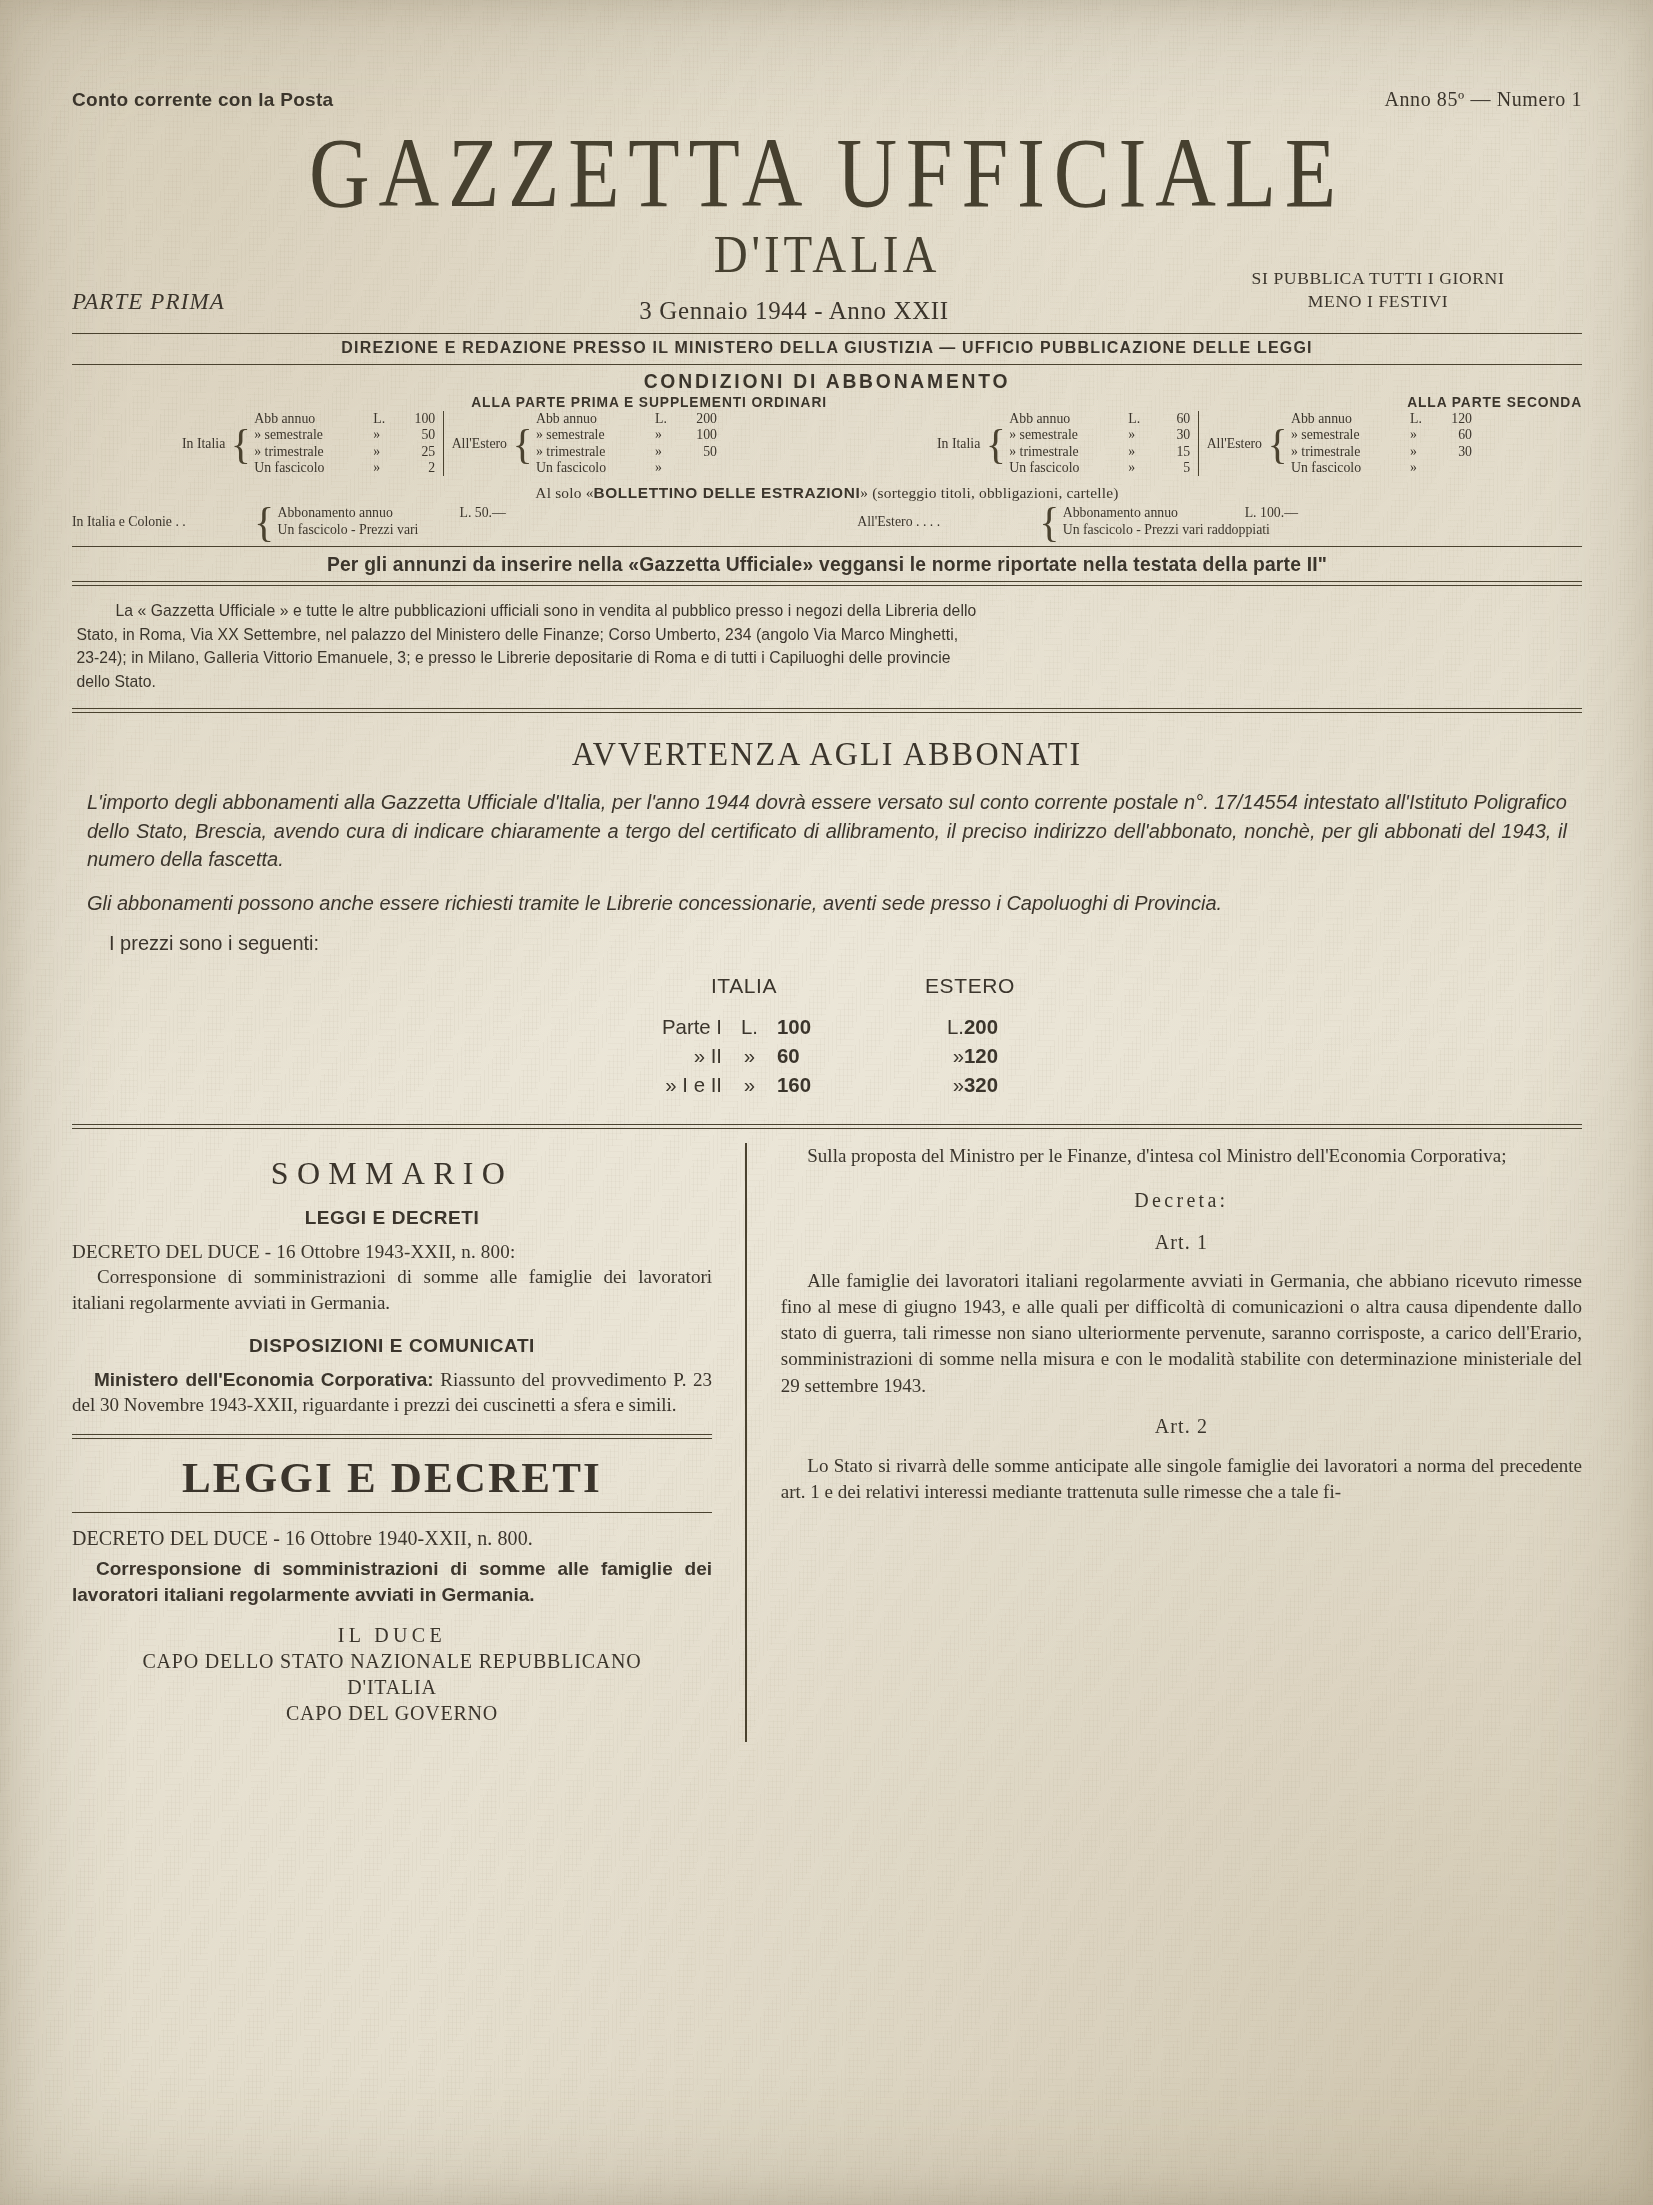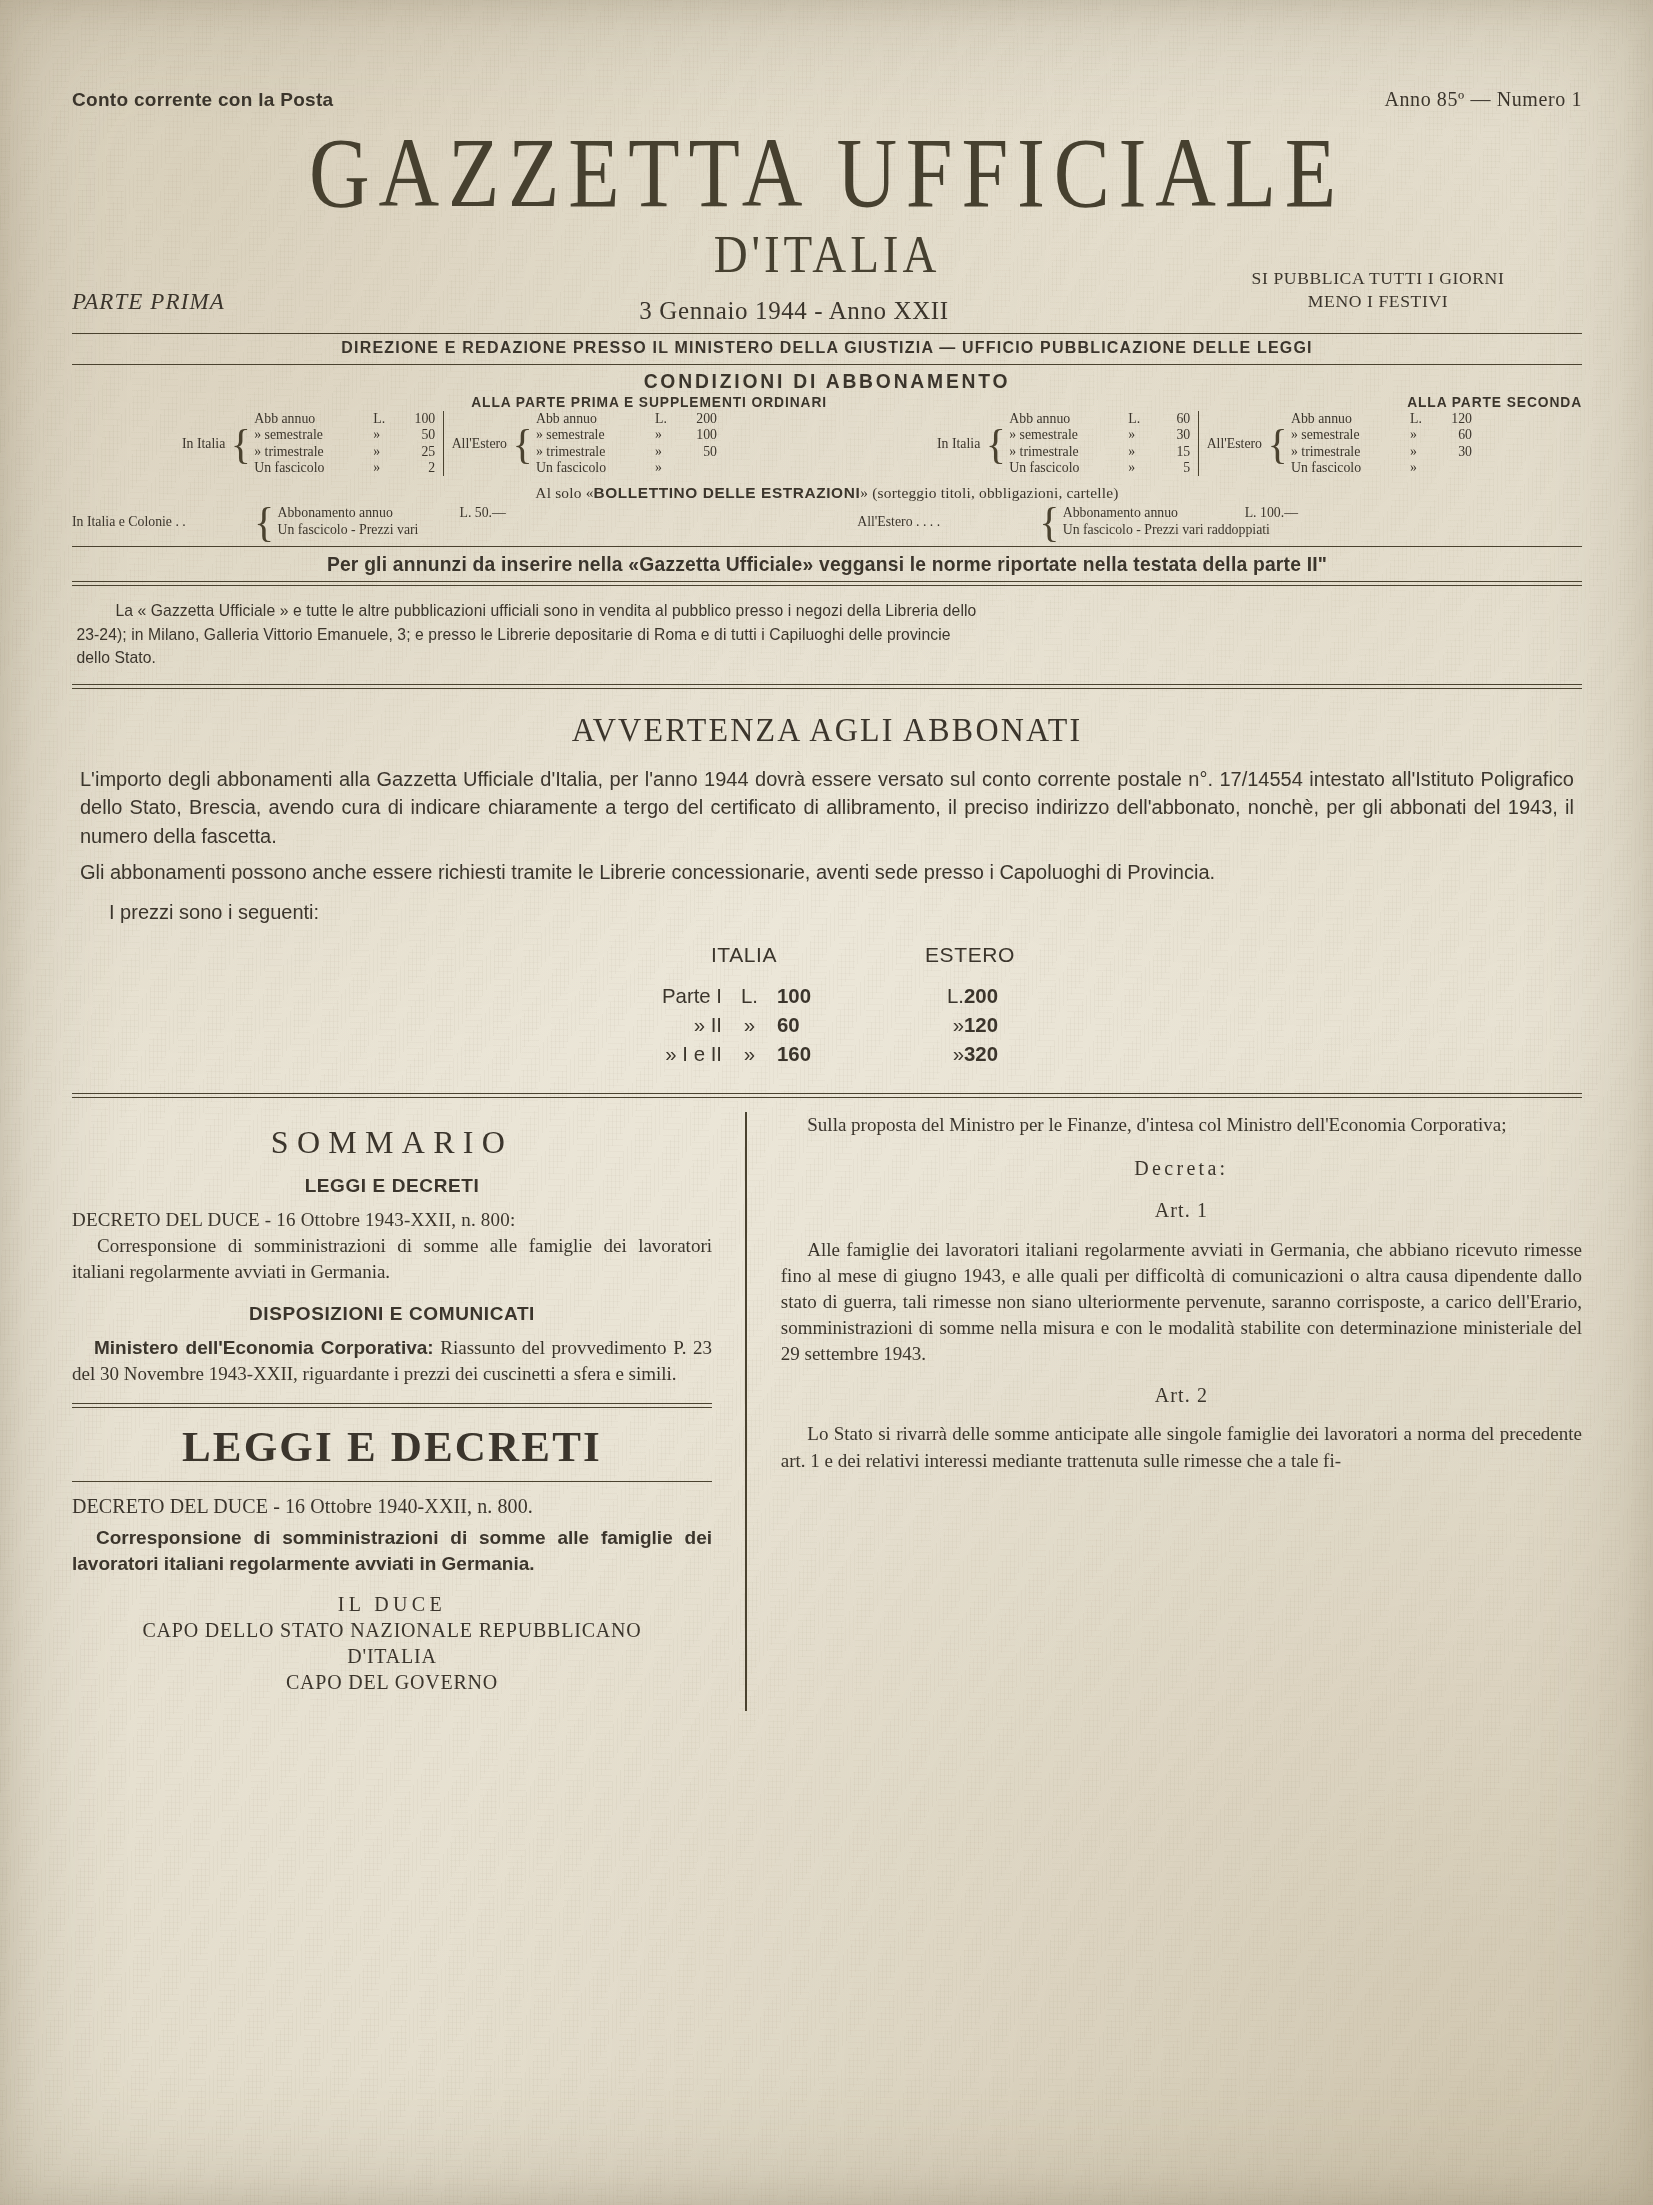--- a/index.html
+++ b/index.html
@@ -111,21 +111,21 @@
   .vendita .ind{padding-left:39px;}
 
   
   .avv-rule{border:0;border-top:1.7px solid #4a422f;margin:14.3px 0 0;}
   .avv-rule2{border:0;border-top:1.1px solid #4a422f;margin:3.3px 0 0;}
   .avv-title{
     text-align:center;font-size:32px;letter-spacing:2.2px;margin:22px 0 16.5px;
     transform:scaleY(1.08);
   }
   .avv-body{font-family:"Liberation Sans",sans-serif;font-size:20px;line-height:1.42;text-align:justify;}
-  .avv-body p{margin:8px;}
+  .avv-body p{margin:15px;font-style:italic;}
   .prezzi{margin-top:14.3px;text-indent:37px;font-family:"Liberation Sans",sans-serif;font-size:20px;}
 
   .pricetbl{display:flex;justify-content:center;gap:76px;margin-top:19px;font-family:"Liberation Sans",sans-serif;}
   .pcol{text-align:center;}
   .phead{font-size:21px;letter-spacing:0.6px;margin-bottom:15.4px;}
   .prow{display:flex;font-size:20.4px;line-height:1.42;white-space:nowrap;}
   .prow .a{width:83px;text-align:right;}
   .prow .b{width:55px;text-align:center;}
   .prow .c{width:72px;text-align:left;font-weight:bold;}
   .pcol.estero .prow{justify-content:center;}
@@ -340,20 +340,21 @@
       </div>
     </div>
   </div>
 
   <hr class="rule">
   <div class="annunzi">Per gli annunzi da inserire nella «Gazzetta Ufficiale» veggansi le norme riportate nella testata della parte II"</div>
   <div class="dbl"></div>
 
   <div class="vendita">
     <div class="ind">La « Gazzetta Ufficiale » e tutte le altre pubblicazioni ufficiali sono in vendita al pubblico presso i negozi della Libreria dello</div>
+    <div>Stato, in Roma, Via XX Settembre, nel palazzo del Ministero delle Finanze; Corso Umberto, 234 (angolo Via Marco Minghetti,</div>
     <div>23-24); in Milano, Galleria Vittorio Emanuele, 3; e presso le Librerie depositarie di Roma e di tutti i Capiluoghi delle provincie</div>
     <div>dello Stato.</div>
   </div>
 
   <hr class="avv-rule">
   <hr class="avv-rule2">
 
   <div class="avv-title">AVVERTENZA AGLI ABBONATI</div>
   <div class="avv-body">
     <p>L'importo degli abbonamenti alla Gazzetta Ufficiale d'Italia, per l'anno 1944 dovrà essere versato sul conto corrente postale n°. 17/14554 intestato all'Istituto Poligrafico dello Stato, Brescia, avendo cura di indicare chiaramente a tergo del certificato di allibramento, il preciso indirizzo dell'abbonato, nonchè, per gli abbonati del 1943, il numero della fascetta.</p>

